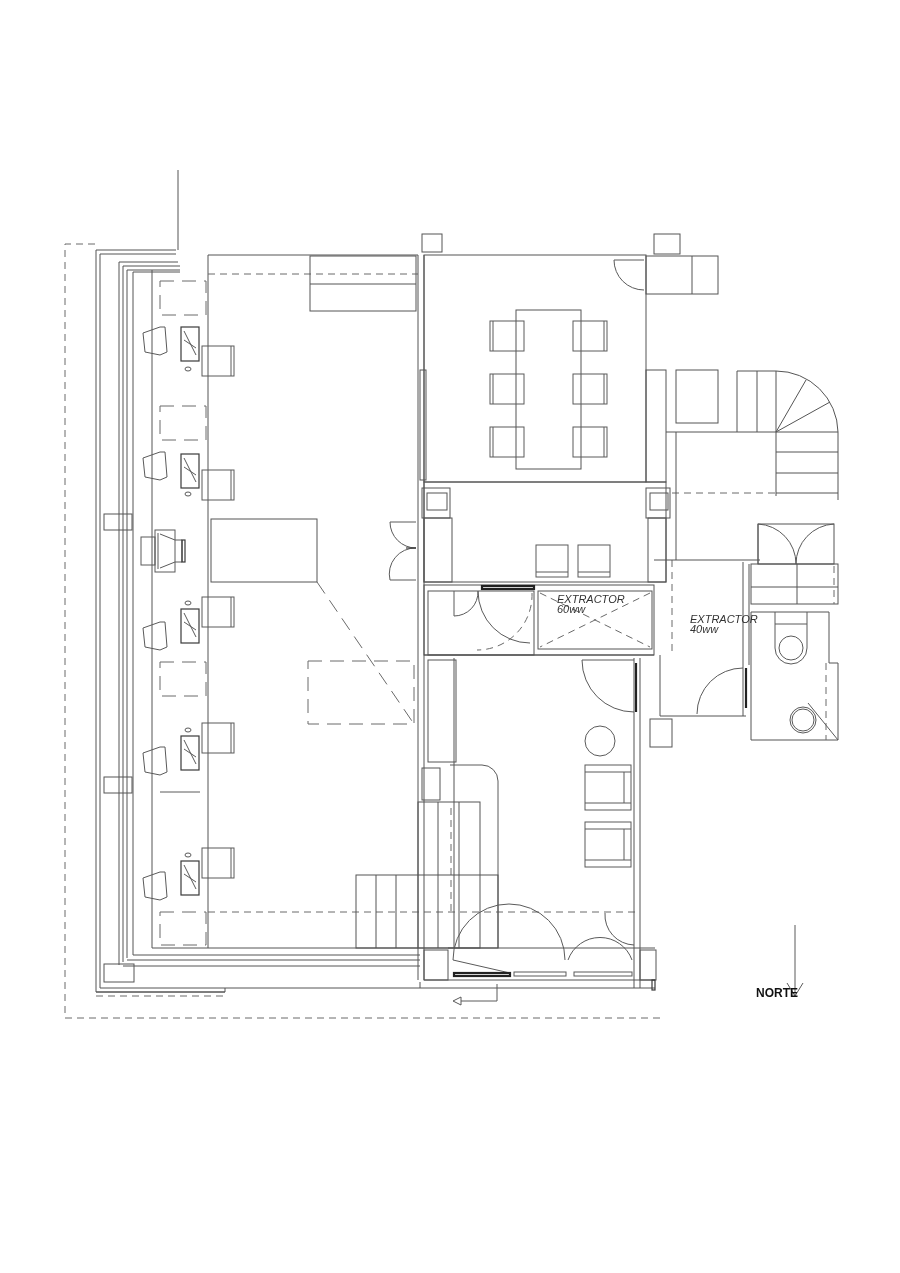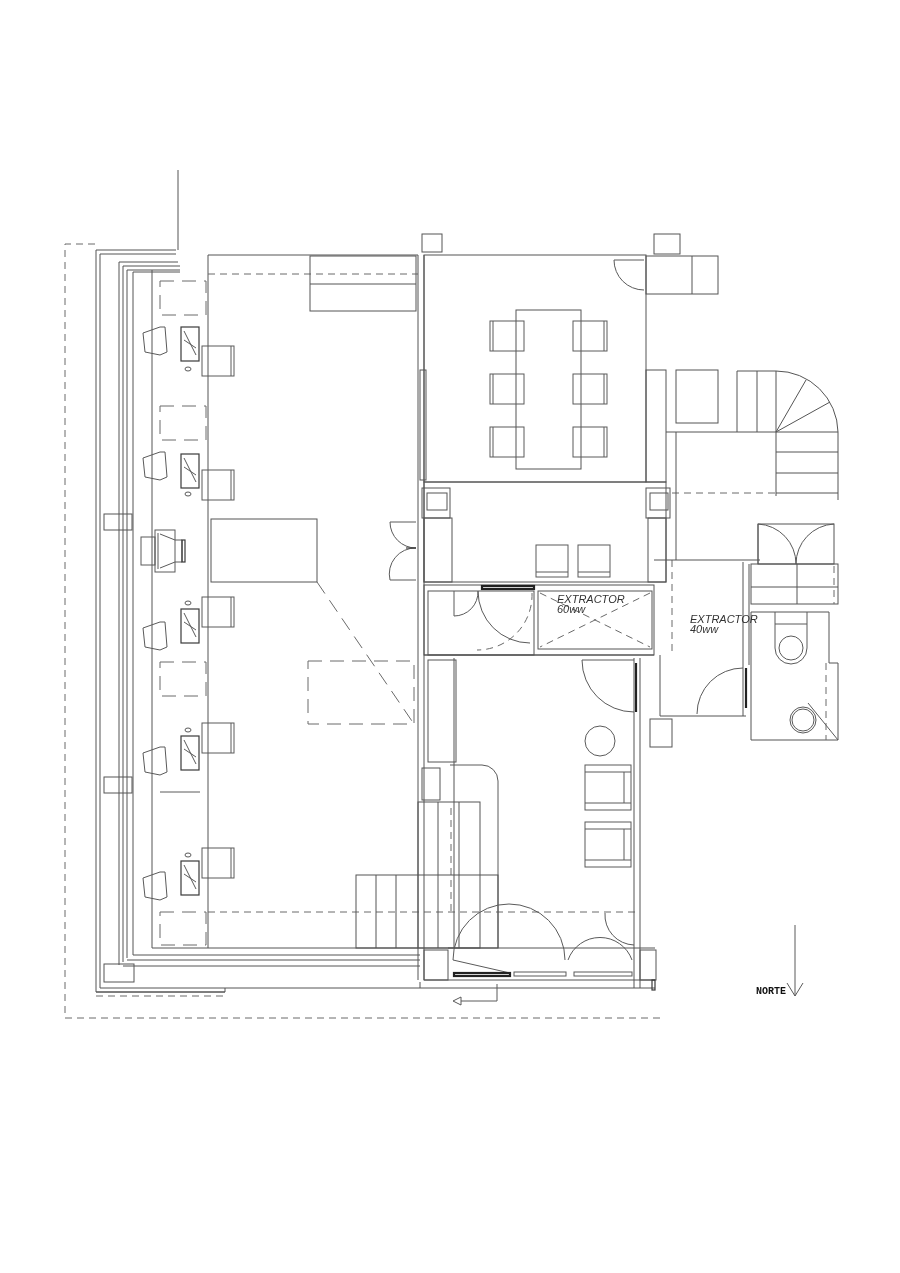--- a/index.html
+++ b/index.html
@@ -5,21 +5,21 @@
   html, body { margin: 0; padding: 0; background: #ffffff; }
   body { width: 900px; height: 1273px; position: relative; overflow: hidden; font-family: "Liberation Sans", sans-serif; }
   #plan { position: absolute; left: 0; top: 0; width: 900px; height: 1273px; }
   .ln { stroke: #5a5a5a; stroke-width: 1; fill: none; }
   .lnd { stroke: #3a3a3a; stroke-width: 1.2; fill: none; }
   .dash { stroke: #6a6a6a; stroke-width: 1; fill: none; stroke-dasharray: 7 5; }
   .dash2 { stroke: #6a6a6a; stroke-width: 1; fill: none; stroke-dasharray: 14 8; }
   .wall { stroke: #555; stroke-width: 1; fill: none; }
   .thick { stroke: #222; stroke-width: 2.2; fill: none; }
   .lbl { position: absolute; font-style: italic; font-size: 11px; color: #333; line-height: 10px; font-family: Liberation Sans, sans-serif; }
-  .north { position: absolute; font-weight: bold; font-size: 10px; color: #111; font-family: Liberation Mono, monospace; }
+  .north { position: absolute; font-weight: bold; font-size: 12px; color: #111; font-family: Liberation Sans, sans-serif; }
 </style>
 </head>
 <body>
 
 <svg id="plan" viewBox="0 0 900 1273" xmlns="http://www.w3.org/2000/svg">
 
   <g>
     <polyline class="dash" points="95,244 65,244 65,1018 662,1018"></polyline>
   </g>
 

